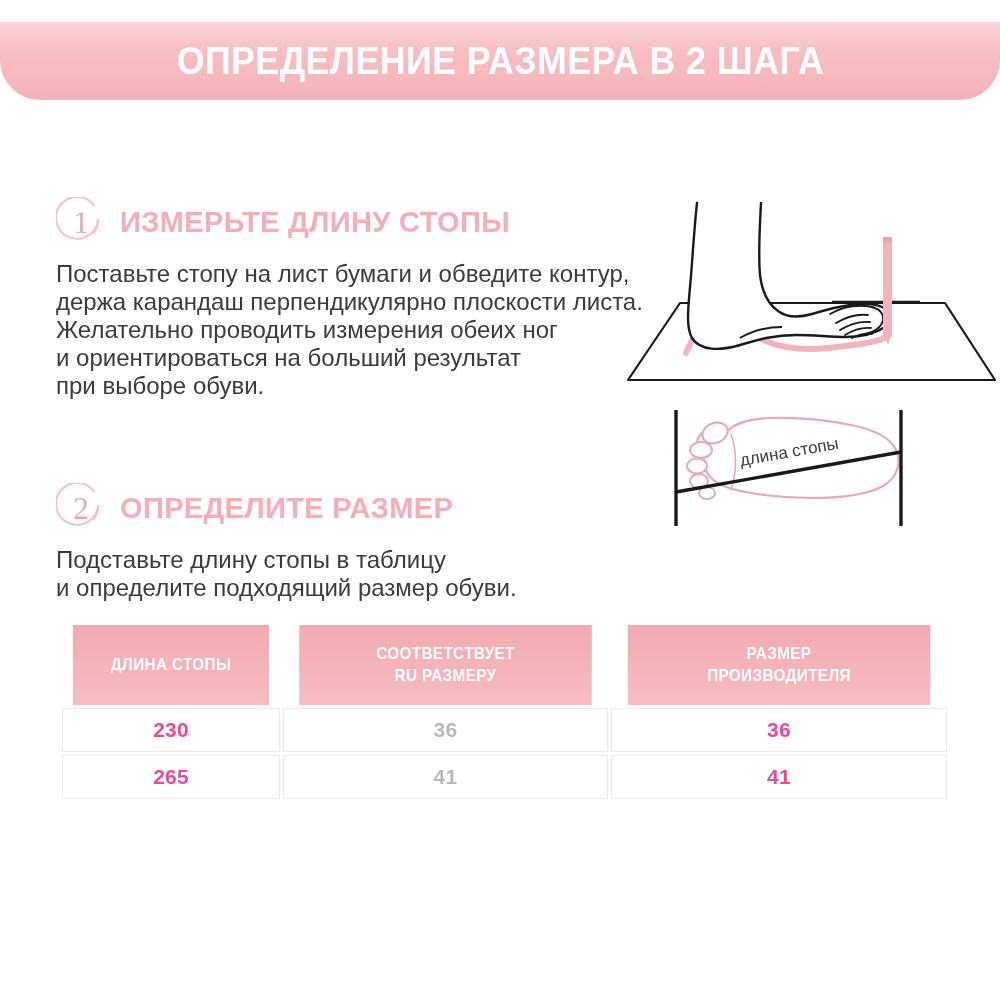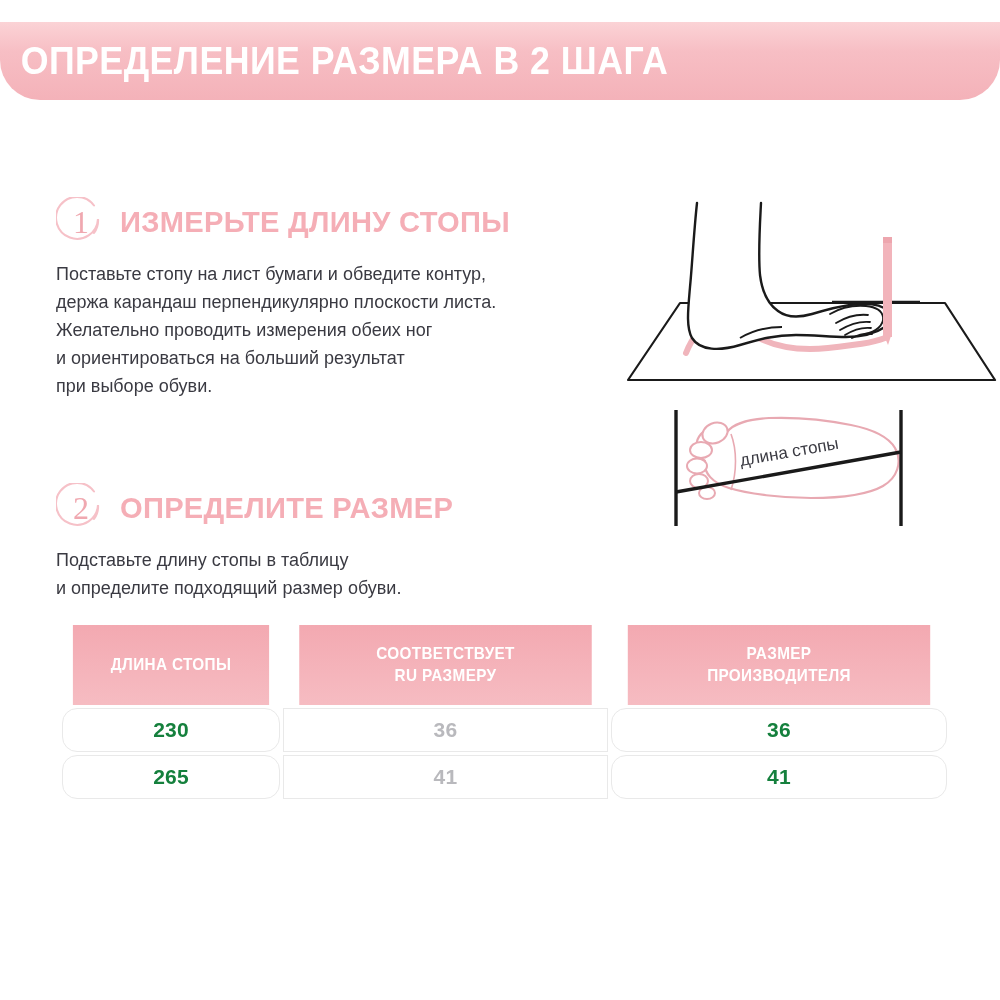--- a/index.html
+++ b/index.html
@@ -21,21 +21,21 @@
     position: absolute;
     left: 0;
     top: 22px;
     width: 1000px;
     height: 78px;
     background: linear-gradient(180deg, #fbd3d6 0%, #f7bec4 38%, #f4b2b9 100%);
     border-bottom-left-radius: 40px;
     border-bottom-right-radius: 40px;
     display: flex;
     align-items: center;
-    justify-content: flex-start;
+    justify-content: center;
   }
   .banner-title {
     color: #ffffff;
     font-family: "Liberation Sans Narrow", "Liberation Sans", sans-serif;
     font-weight: bold;
     font-size: 38px;
     letter-spacing: 0.5px;
     transform: scaleX(0.94);
     white-space: nowrap;
     text-transform: uppercase;
@@ -79,21 +79,21 @@
     font-size: 30px;
     letter-spacing: 0.3px;
     text-transform: uppercase;
     transform: scaleX(0.97);
     transform-origin: left center;
     white-space: nowrap;
   }
   .step-body {
     margin-top: 12px;
     color: #3a3a42;
-    font-size: 18px;
+    font-size: 24px;
     line-height: 28px;
     white-space: pre-line;
   }
 
   #step1 { top: 196px; }
   #step2 { top: 482px; }
 
   
   .illus { position: absolute; }
   #illus-foot-side { left: 600px; top: 175px; }
@@ -132,21 +132,21 @@
     vertical-align: middle;
     font-family: "Liberation Sans Narrow", "Liberation Sans", sans-serif;
     font-size: 21px;
     font-weight: bold;
     letter-spacing: 0.2px;
   }
   .col-len { width: 218px; }
   .col-ru  { width: 325px; }
   .col-man { width: 336px; }
 
-  td.cell-dark { color: #15803d; border-radius: 15px; }
+  td.cell-dark { color: #ec4899; }
   td.cell-gray { color: #b9b9bd; font-weight: bold; }
 </style>
 </head>
 <body>
 
 <div class="banner">
   <div class="banner-title">ОПРЕДЕЛЕНИЕ РАЗМЕРА В 2 ШАГА</div>
 </div>
 
 <div class="step" id="step1">

